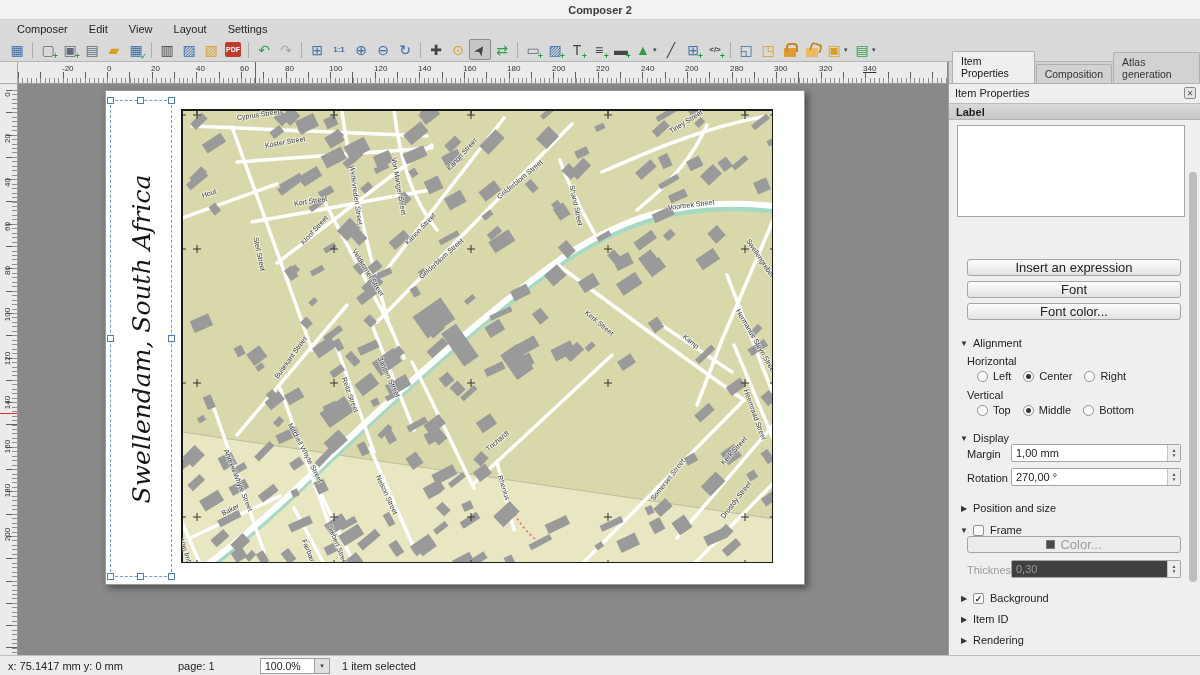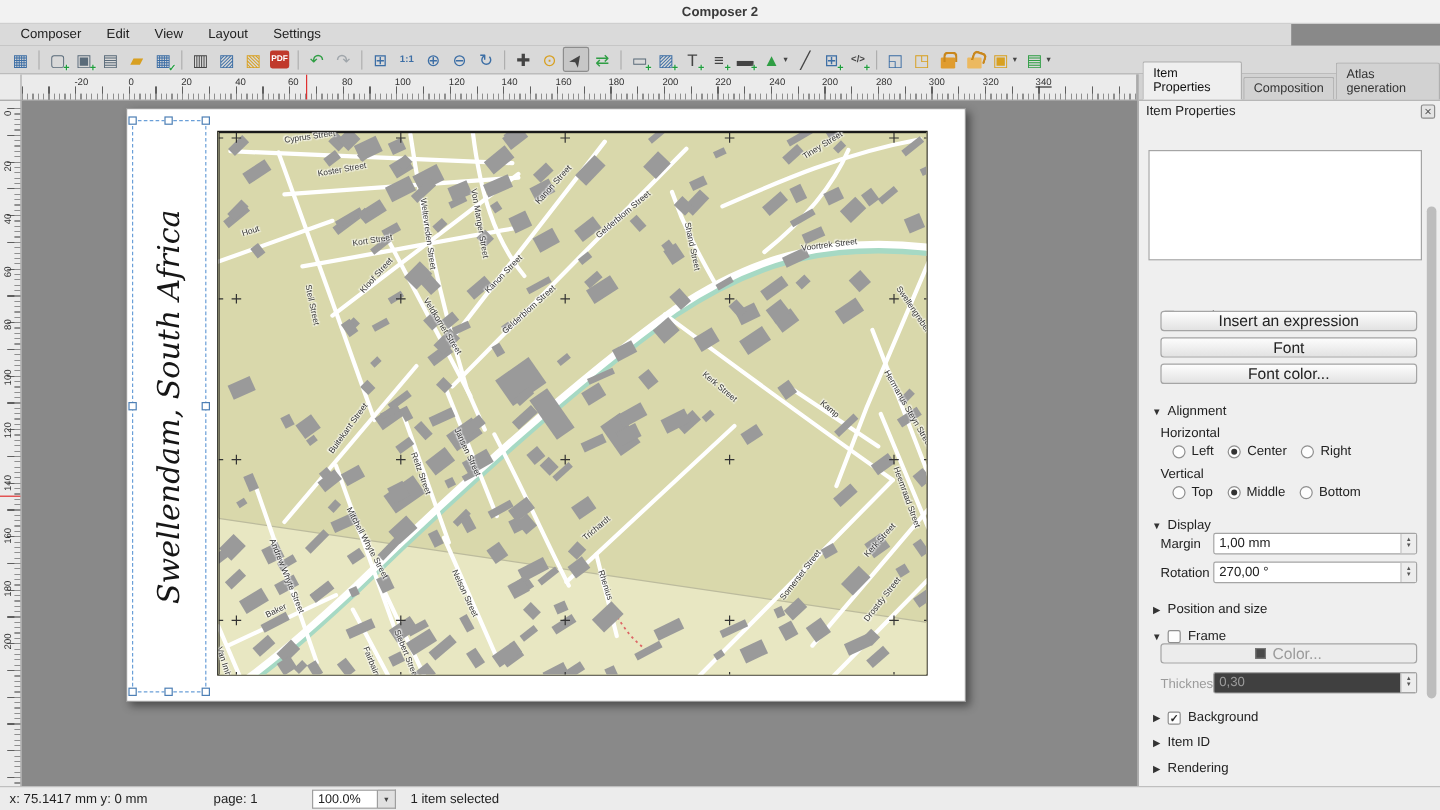--- a/index.html
+++ b/index.html
@@ -2,21 +2,21 @@
 <html><head>
 <meta charset="utf-8">
 <style>
   *{box-sizing:border-box;margin:0;padding:0}
   html,body{width:1200px;height:675px;overflow:hidden}
   body{font-family:"Liberation Sans",sans-serif;font-size:11px;color:#222;background:#898989}
   .app{position:relative;width:1200px;height:675px}
 
   
   .titlebar{position:absolute;left:0;top:0;width:1200px;height:20px;background:#f2f2f2;border-bottom:1px solid #cfcfcf;text-align:center;line-height:20px;font-weight:bold;color:#3a3a3a}
-  .menubar{position:absolute;left:0;top:20px;width:1076px;height:18px;background:#dadada;line-height:18px;padding-left:8px}
+  .menubar{position:absolute;left:0;top:20px;width:1200px;height:18px;background:#dadada;line-height:18px;padding-left:8px}
   .mitem{display:inline-block;padding:0 9px;color:#222;cursor:default}
   .toolbar{position:absolute;left:0;top:38px;width:1200px;height:24px;background:#d9d9d9;border-bottom:1px solid #b5b5b5;display:flex;align-items:center;padding-left:6px}
   .tbtn{position:relative;width:22px;height:21px;display:flex;align-items:center;justify-content:center;font-size:14px;line-height:1;cursor:pointer;border-radius:2px}
   .tbtn.small{font-size:8px;font-weight:bold}
   .tsep{width:1px;height:16px;background:#aeaeae;margin:0 4px;flex:none}
   .c-blue{color:#3c6ea5}.c-gray{color:#5a6b7a}.c-yel{color:#d8a021}.c-grn{color:#2f9e44}.c-dk{color:#444}
   .c-dis{color:#a0a6ab}
   .pdfbox{background:#c0392b;color:#fff;font-size:9px;font-weight:bold;width:16px;height:15px;border-radius:2px;display:flex;align-items:center;justify-content:center}
   .pressed{background:#c7c7c7;border:1px solid #8d8d8d}
   .rot45{transform:rotate(-55deg);display:inline-block}
@@ -550,20 +550,21 @@
     <div class="ptabs">
       <div class="ptab active">Item Properties</div>
       <div class="ptab">Composition</div>
       <div class="ptab">Atlas generation</div>
     </div>
     <div class="pbody">
       <div class="phdr">
         <span>Item Properties</span>
         <span class="pclose">✕</span>
       </div>
+      <div class="psection"><span>Label</span></div>
 
       <div class="ptext"></div>
 
       <div class="prow" style="top:172px;padding-left:20px">
         <span class="cb"></span>
         <span class="lbl">Render as HTML</span>
       </div>
 
       <button class="pbtn" style="top:175px">
           <span>Insert an expression</span>

